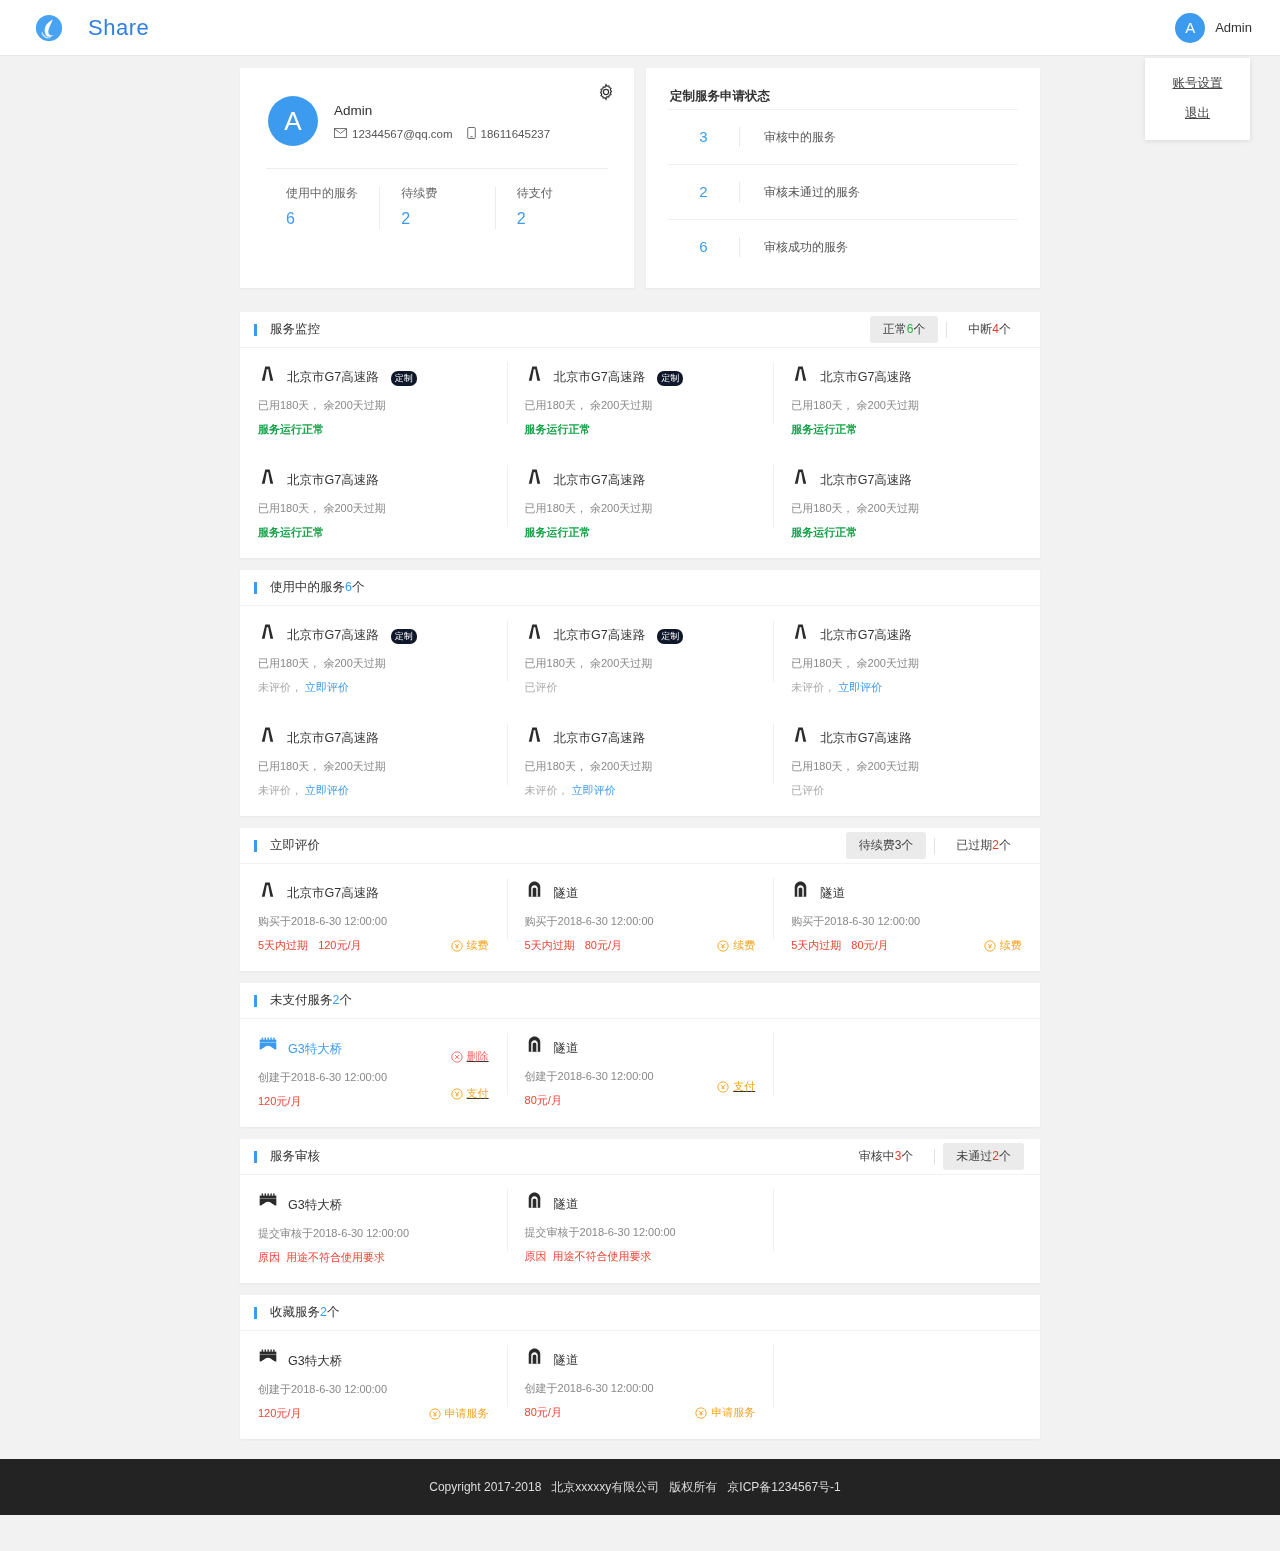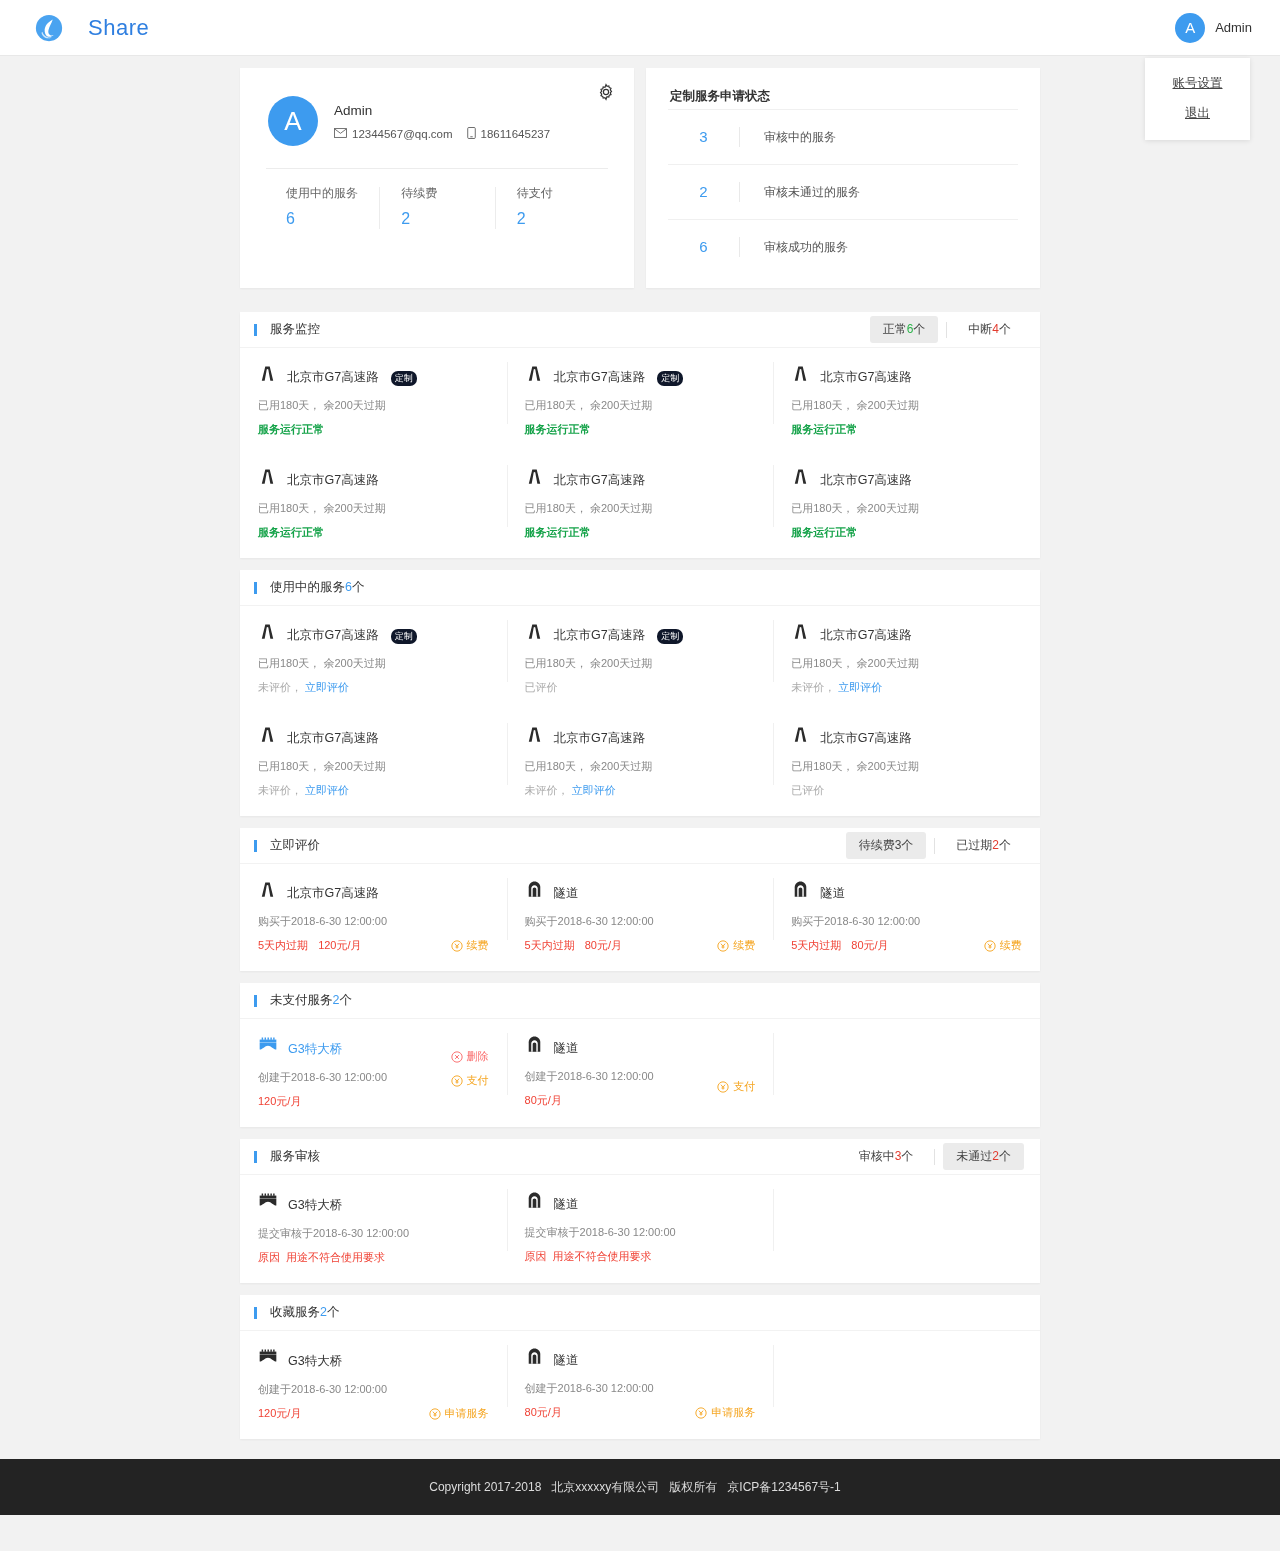--- a/index.html
+++ b/index.html
@@ -178,21 +178,21 @@
     display: flex; align-items: center; gap: 4px;
     color: #f5a623; font-size: 11px; cursor: pointer;
   }
   .btn-action.del { color: #fa6a6a; }
   .ico-circle {
     width: 12px; height: 12px; flex: none;
   }
   .reason { color: #f04134; font-size: 11px; }
   .reason .lbl { margin-right: 6px; }
 
-  .stack { display: flex; flex-direction: column; gap: 9px; align-items: flex-end; }
+  .stack { display: flex; flex-direction: column; gap: 22px; align-items: flex-end; text-decoration: underline; }
 
   
   .footer {
     height: 56px; background: #232323;
     display: flex; align-items: center; justify-content: center;
     color: #dcdcdc; font-size: 12px;
     margin-top: 20px;
   }
   .footer span { margin-right: 10px; }
 </style>

